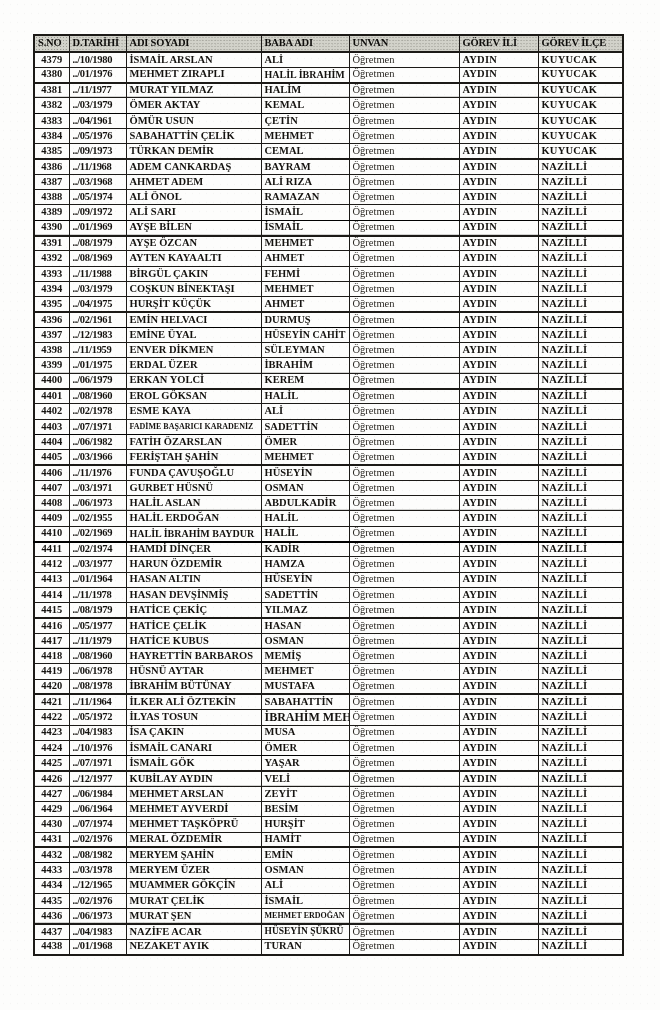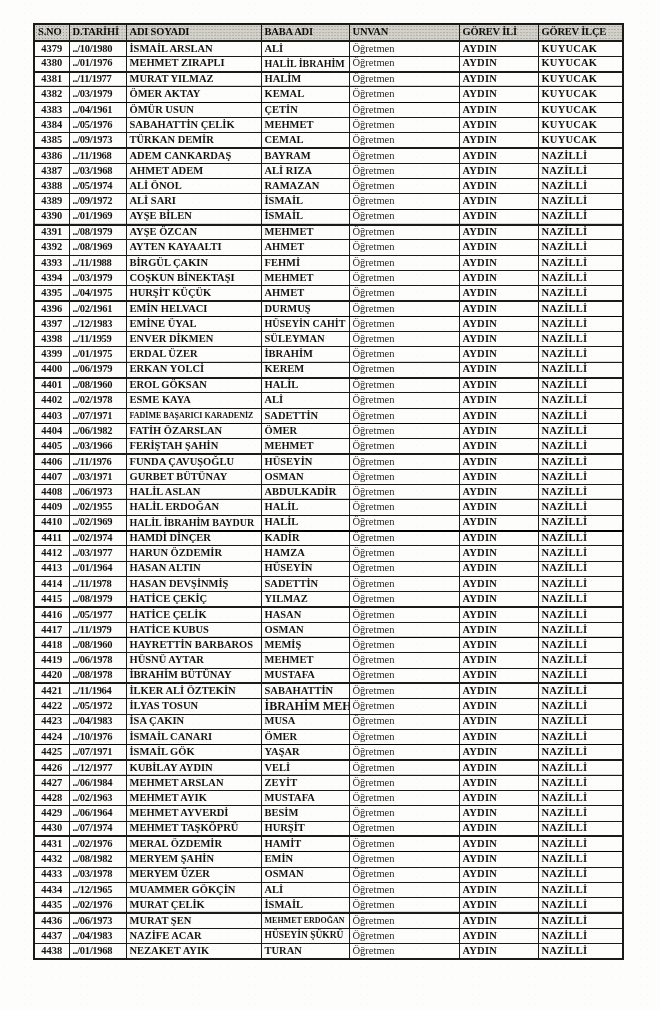--- a/index.html
+++ b/index.html
@@ -16,21 +16,21 @@
     color:var(--ink);
     overflow:hidden;
   }
   .page{
     position:relative;width:660px;height:1010px;
     background:
       radial-gradient(rgba(40,40,35,.04) .5px, transparent .8px) 0 0/7px 9px,
       var(--page-bg);
   }
   table.roster{
-    position:absolute;left:33px;top:23px;width:589px;
+    position:absolute;left:33px;top:34px;width:589px;
     border-collapse:collapse;table-layout:fixed;
     border:2px solid var(--border);
   }
   col.c-sno{width:35px;}
   col.c-dob{width:57px;}
   col.c-name{width:135px;}
   col.c-father{width:88px;}
   col.c-title{width:110px;}
   col.c-province{width:79px;}
   col.c-district{width:85px;}
@@ -338,21 +338,21 @@
           <td class="c-dob">../11/1976</td>
           <td class="c-name">FUNDA ÇAVUŞOĞLU</td>
           <td class="c-father">HÜSEYİN</td>
           <td class="c-title">Öğretmen</td>
           <td class="c-province">AYDIN</td>
           <td class="c-district">NAZİLLİ</td>
         </tr>
         <tr>
           <td class="c-sno">4407</td>
           <td class="c-dob">../03/1971</td>
-          <td class="c-name">GURBET BÜTÜNAY</td>
+          <td class="c-name">GURBET HÜSNÜ</td>
           <td class="c-father">OSMAN</td>
           <td class="c-title">Öğretmen</td>
           <td class="c-province">AYDIN</td>
           <td class="c-district">NAZİLLİ</td>
         </tr>
         <tr>
           <td class="c-sno">4408</td>
           <td class="c-dob">../06/1973</td>
           <td class="c-name">HALİL ASLAN</td>
           <td class="c-father">ABDULKADİR</td>
@@ -520,29 +520,20 @@
           <td class="c-father">VELİ</td>
           <td class="c-title">Öğretmen</td>
           <td class="c-province">AYDIN</td>
           <td class="c-district">NAZİLLİ</td>
         </tr>
         <tr>
           <td class="c-sno">4427</td>
           <td class="c-dob">../06/1984</td>
           <td class="c-name">MEHMET ARSLAN</td>
           <td class="c-father">ZEYİT</td>
-          <td class="c-title">Öğretmen</td>
-          <td class="c-province">AYDIN</td>
-          <td class="c-district">NAZİLLİ</td>
-        </tr>
-        <tr>
-          <td class="c-sno">4428</td>
-          <td class="c-dob">../02/1963</td>
-          <td class="c-name">MEHMET AYIK</td>
-          <td class="c-father">MUSTAFA</td>
           <td class="c-title">Öğretmen</td>
           <td class="c-province">AYDIN</td>
           <td class="c-district">NAZİLLİ</td>
         </tr>
         <tr>
           <td class="c-sno">4429</td>
           <td class="c-dob">../06/1964</td>
           <td class="c-name">MEHMET AYVERDİ</td>
           <td class="c-father">BESİM</td>
           <td class="c-title">Öğretmen</td>

